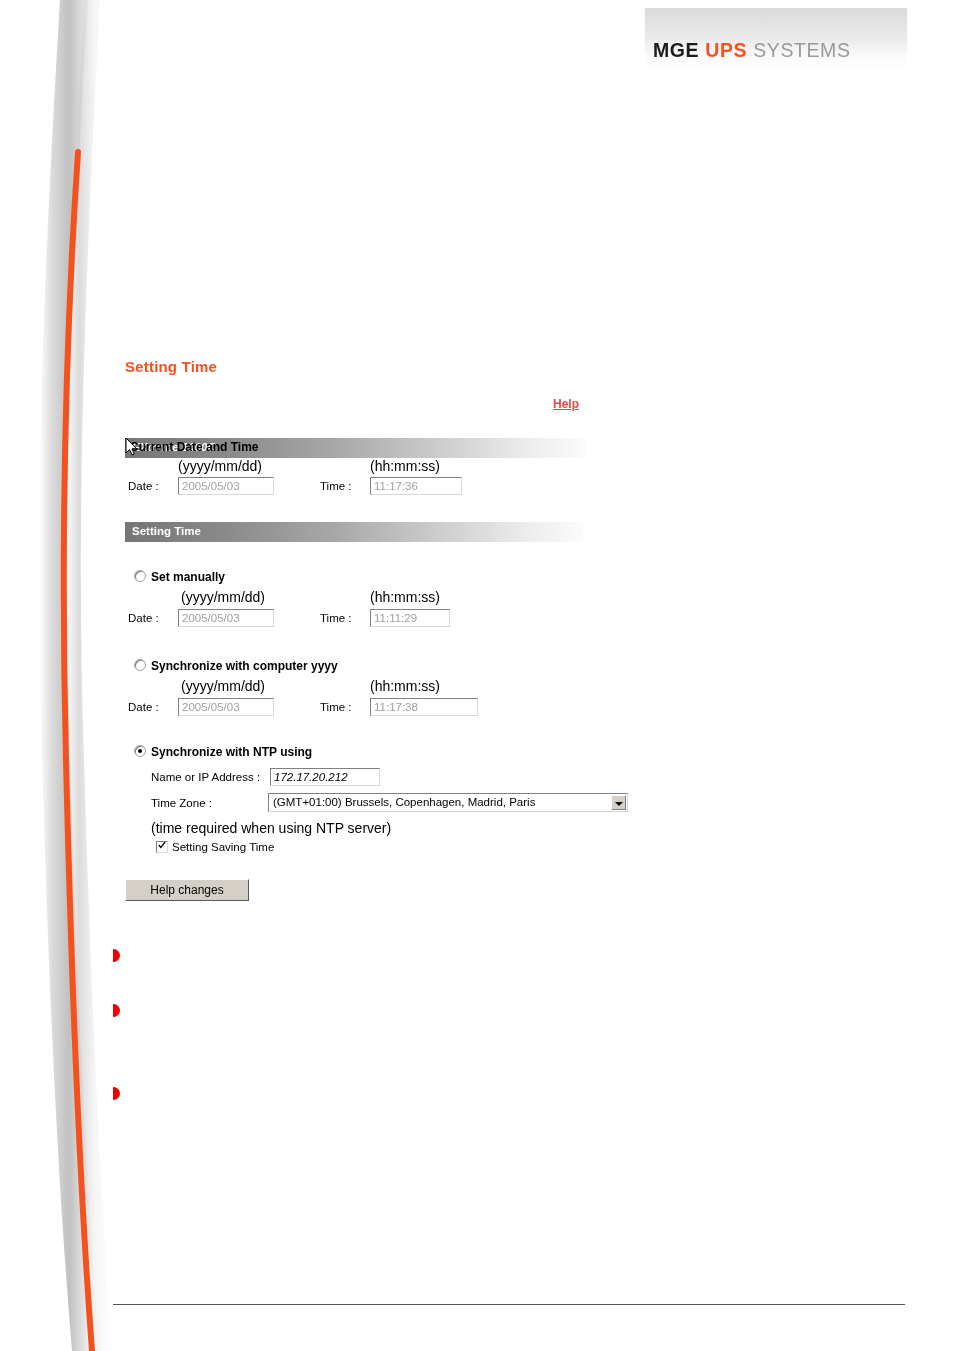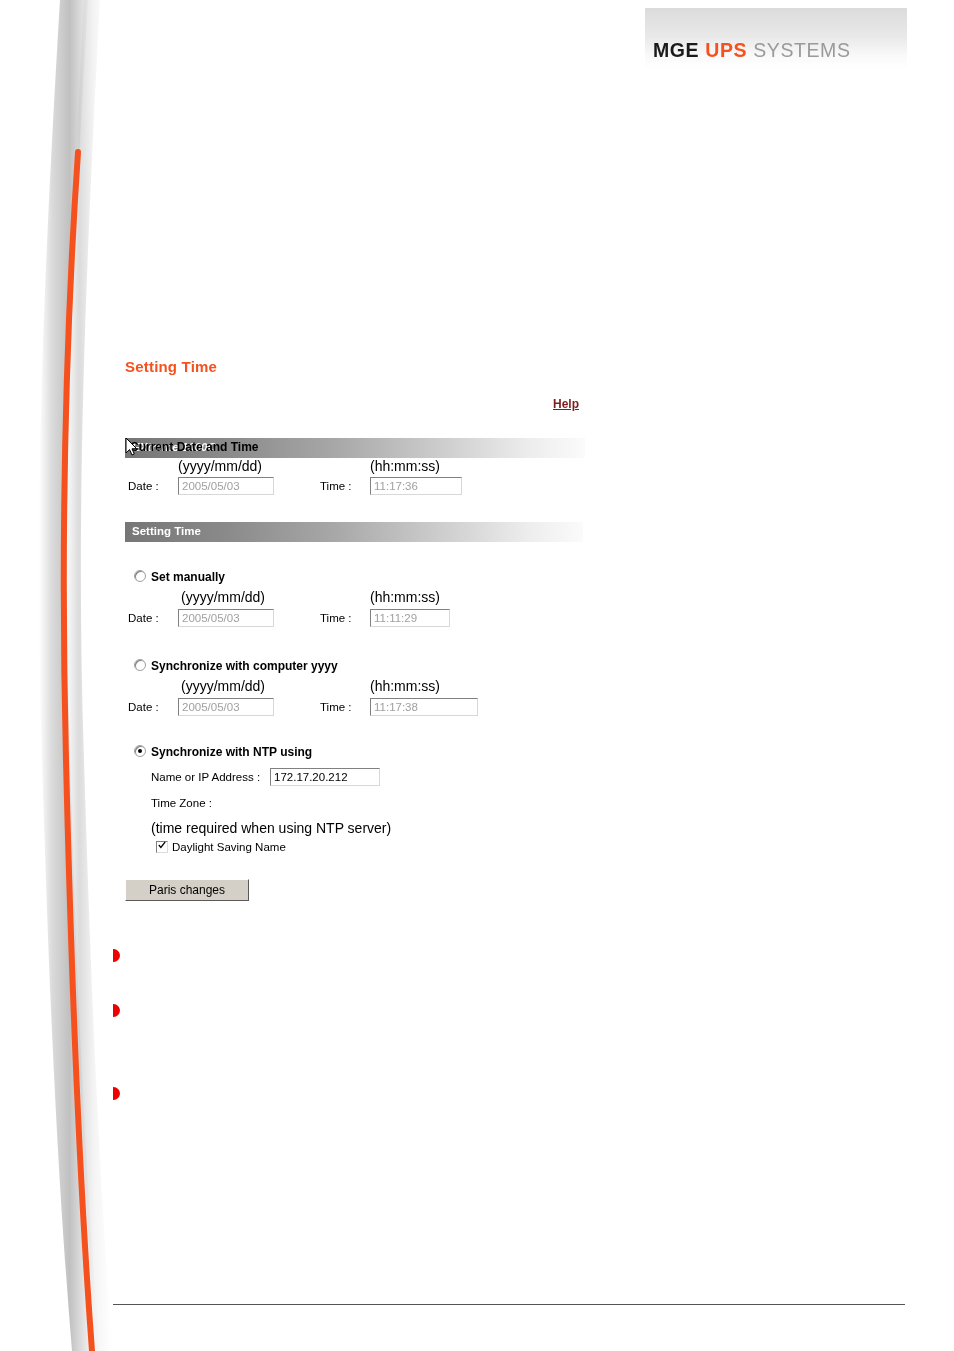--- a/index.html
+++ b/index.html
@@ -89,21 +89,21 @@
   }
   .section-bar.plain .bar-label { font-style: normal; }
 
   #device-bar { left: 125px; top: 395px; width: 460px; margin-top: 43px; }
   #setting-bar { left: 125px; top: 522px; width: 458px; }
 
   #help-link {
     position: absolute;
     left: 553px; top: 397px;
     font-size: 12px;
-    color: #7f1d1d;
+    color: #ef4444;
     font-weight: bold;
     cursor: pointer;
   }
 
   
   .group-head {
     position: absolute;
     font-size: 12px;
     font-weight: bold;
     color: #000000;
@@ -346,34 +346,38 @@
 
   <div class="field-label" style="left:320px; top:701px;">Time :</div>
   <input class="txtbox" style="left: 370px; top: 698px; width: 108px;" readonly="" value="11:17:38">
 
   <div class="radio checked" style="left:134px; top:745px;">
     <span class="dot"></span>
   </div>
   <div class="group-head" style="left:151px; top:745px;">Synchronize with NTP using</div>
 
   <div class="field-label" style="left:151px; top:771px;">Name or IP Address :</div>
-  <input class="txtbox active" style="left: 270px; top: 768px; width: 110px;" value="172.17.20.212">
+  <input class="txtbox active" style="left: 270px; top: 768px; width: 110px; font-style: italic;" value="172.17.20.212">
 
   <div class="field-label" style="left:151px; top:797px;">Time Zone :</div>
+  <div class="selectbox" style="left:268px; top:793px; width:360px;">
+    <span class="sel-text">(GMT+01:00) Brussels, Copenhagen, Madrid, Paris</span>
+    <span class="sel-arrow"></span>
+  </div>
 
   <div class="fmt-hint" style="left:151px; top:820px;">(time required when using NTP server)</div>
 
   <div class="checkbox checked" style="left:156px; top:841px;">
     <svg class="tick" viewBox="0 0 10 10">
       <path d="M1 5 L3.6 8 L9 1" stroke="#000000" stroke-width="1.6" fill="none"></path>
     </svg>
   </div>
-  <div class="field-label" style="left:172px; top:841px;">Daylight Saving Name</div>
-
-  <button id="save-button">Paris changes</button>
+  <div class="field-label" style="left:172px; top:841px;">Setting Saving Time</div>
+
+  <button id="save-button">Help changes</button>
 
   <div class="bullet" style="left:113px; top:949px;"></div>
   <div class="bullet" style="left:113px; top:1004px;"></div>
   <div class="bullet" style="left:113px; top:1087px;"></div>
 
   <div id="footer-rule"></div>
 
   <svg id="mouse-cursor" viewBox="0 0 13 20">
     <path d="M1 1 L1 16 L4.6 12.6 L7 18 L9.3 17 L7 11.8 L11.6 11.6 Z" fill="#ffffff" stroke="#000000" stroke-width="1"></path>
   </svg>

